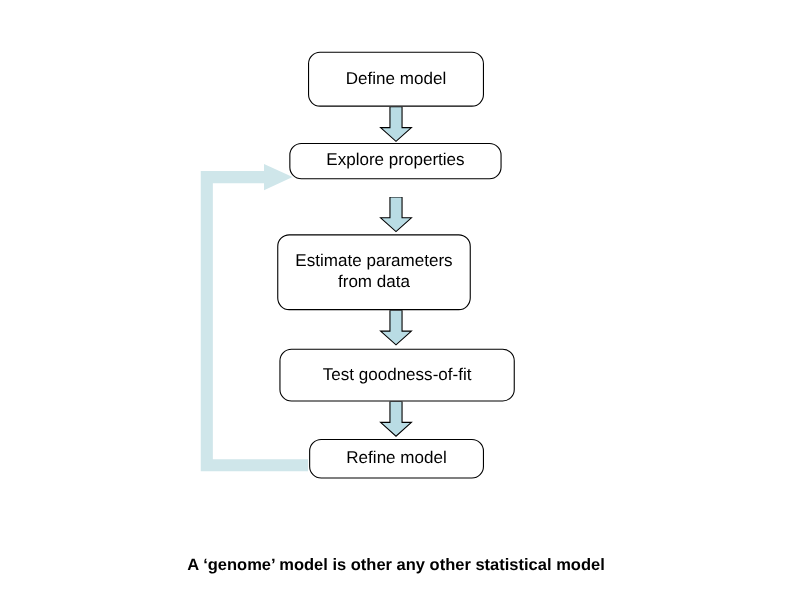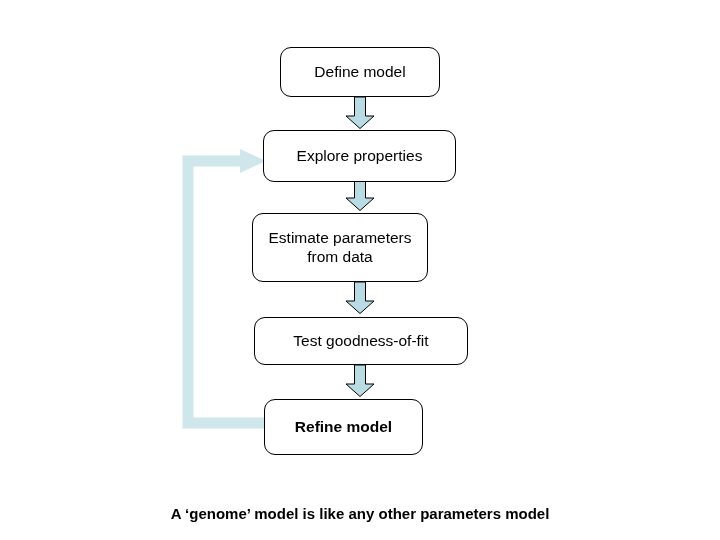--- a/index.html
+++ b/index.html
@@ -67,21 +67,21 @@
   </svg>
 
   <div class="node" style="left:280px; top:47px; width:160px; height:50px;">
     <span class="node-label">Define model</span>
   </div>
 
   <svg class="down-arrow" style="left:344px; top:97px; width:32px; height:33px;" width="32" height="33" viewBox="0 0 32 33">
     <polygon points="10.5,0 21.5,0 21.5,19 30,19 16,31.5 2,19 10.5,19" fill="#b9dce4" stroke="#000000" stroke-width="1"></polygon>
   </svg>
 
-  <div class="node" style="left:263px; top:130px; width:193px; height:52px;">
+  <div class="node" style="left:263px; top:130px; width:193px; height:33px;">
     <span class="node-label">Explore properties</span>
   </div>
 
   <svg class="down-arrow" style="left:344px; top:179px; width:32px; height:33px;" width="32" height="33" viewBox="0 0 32 33">
     <polygon points="10.5,0 21.5,0 21.5,19 30,19 16,31.5 2,19 10.5,19" fill="#b9dce4" stroke="#000000" stroke-width="1"></polygon>
   </svg>
 
   <div class="node" style="left:252px; top:213px; width:176px; height:69px;">
     <span class="node-label">Estimate parameters
 from data</span>
@@ -92,19 +92,19 @@
   </svg>
 
   <div class="node" style="left:254px; top:317px; width:214px; height:48px;justify-content:center;">
     <span class="node-label">Test goodness-of-fit</span>
   </div>
 
   <svg class="down-arrow" style="left:344px; top:365px; width:32px; height:33px;" width="32" height="33" viewBox="0 0 32 33">
     <polygon points="10.5,0 21.5,0 21.5,19 30,19 16,31.5 2,19 10.5,19" fill="#b9dce4" stroke="#000000" stroke-width="1"></polygon>
   </svg>
 
-  <div class="node" style="left:264px; top:399px; width:159px; height:56px;font-weight:bold;">
+  <div class="node" style="left:281px; top:399px; width:159px; height:36px;">
     <span class="node-label">Refine model</span>
   </div>
 
-  <div class="caption" style="left:0px; top:505px; width:720px;">A ‘genome’ model is like any other parameters model</div>
+  <div class="caption" style="left:0px; top:505px; width:720px;">A ‘genome’ model is other any other statistical model</div>
 
 </div>
 
 </body></html>

